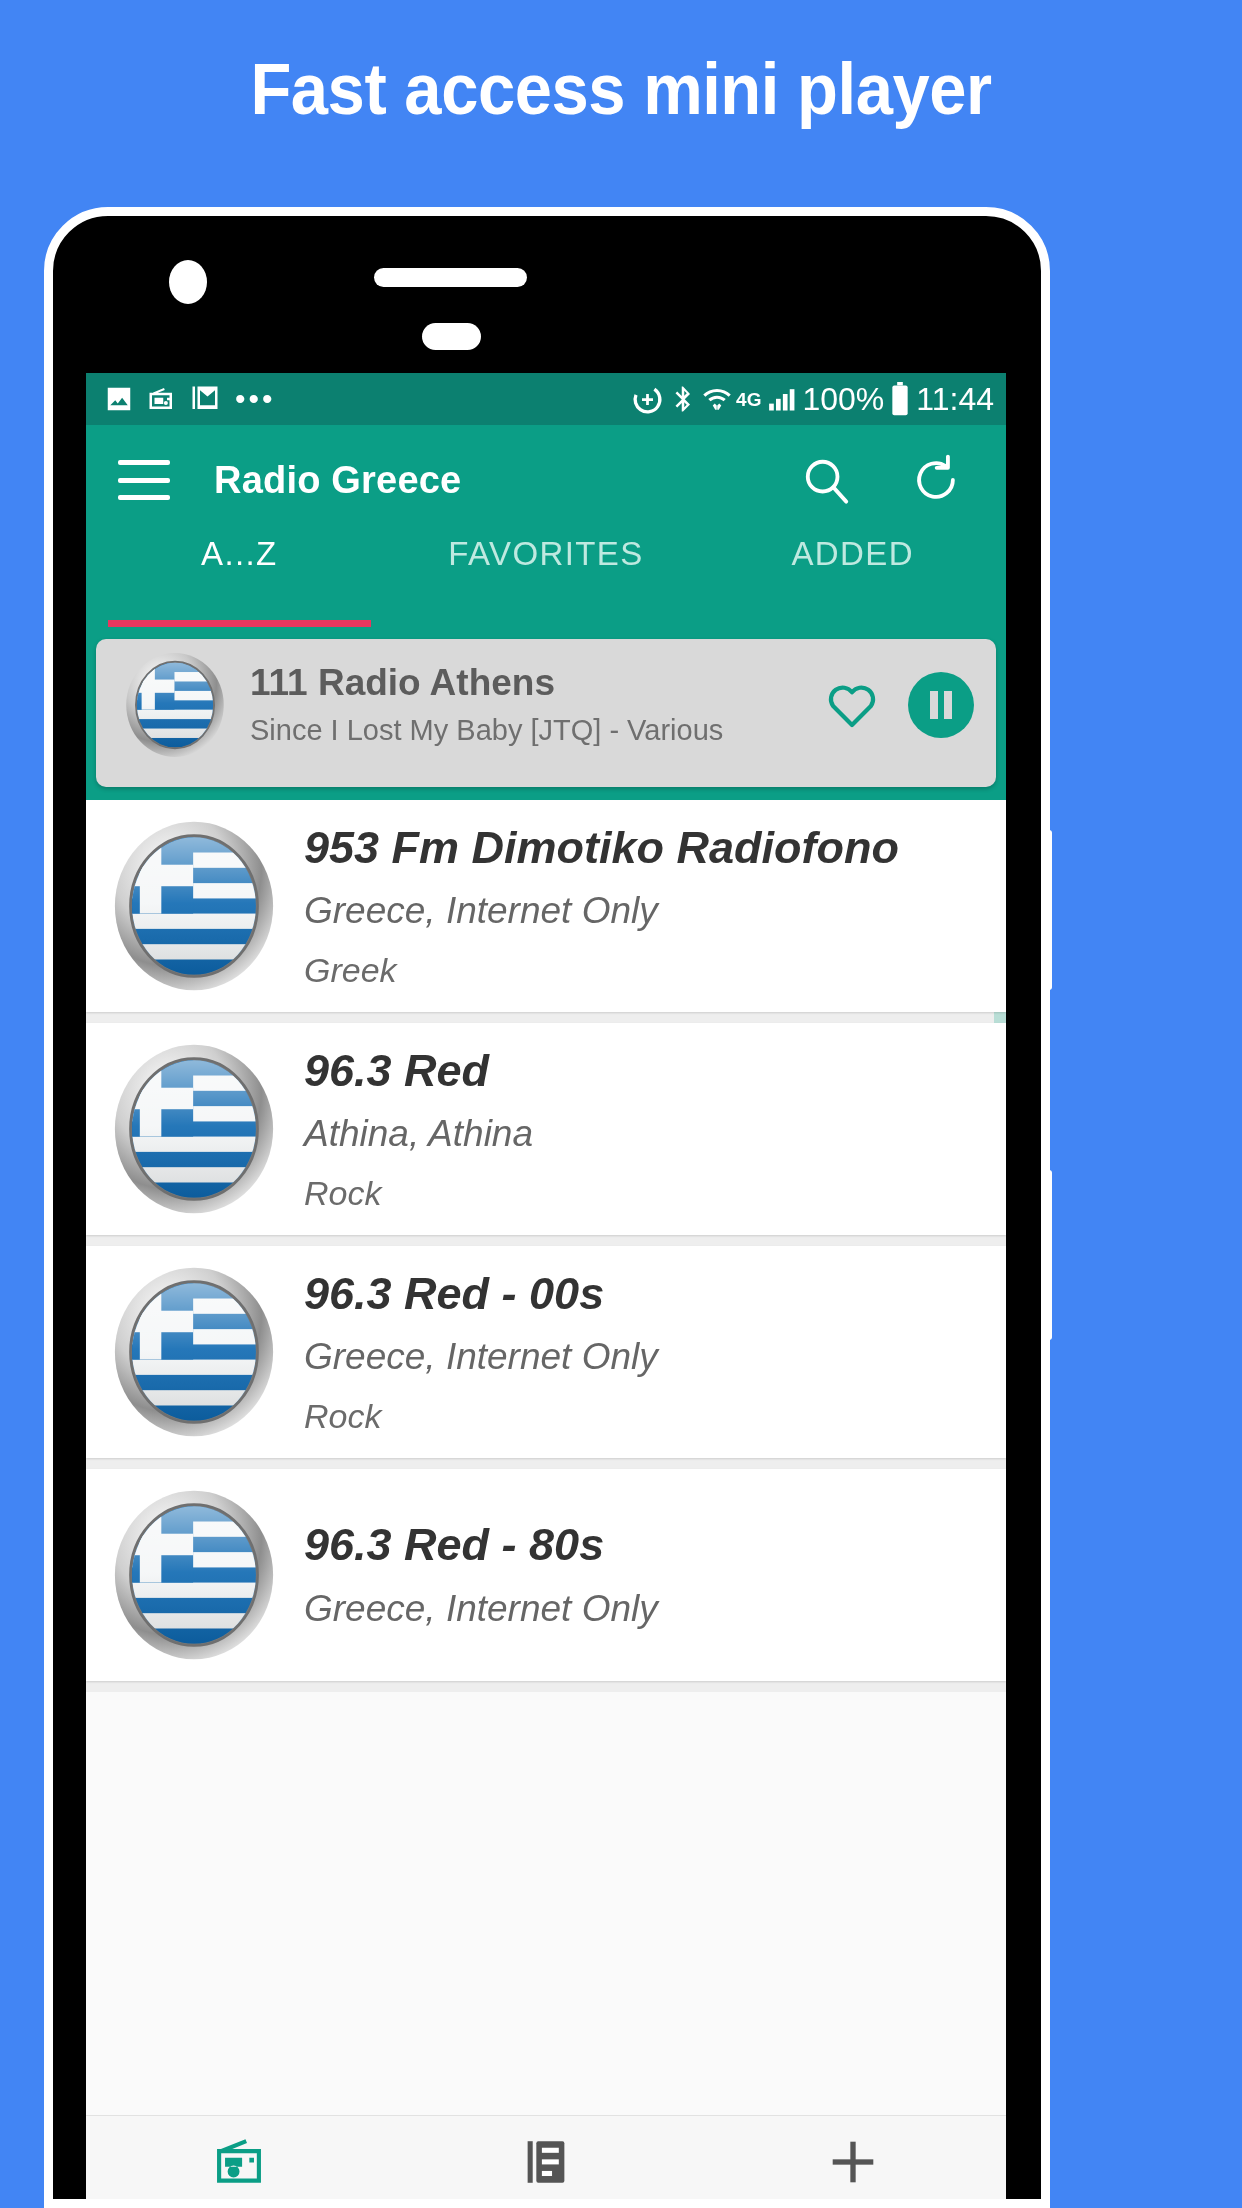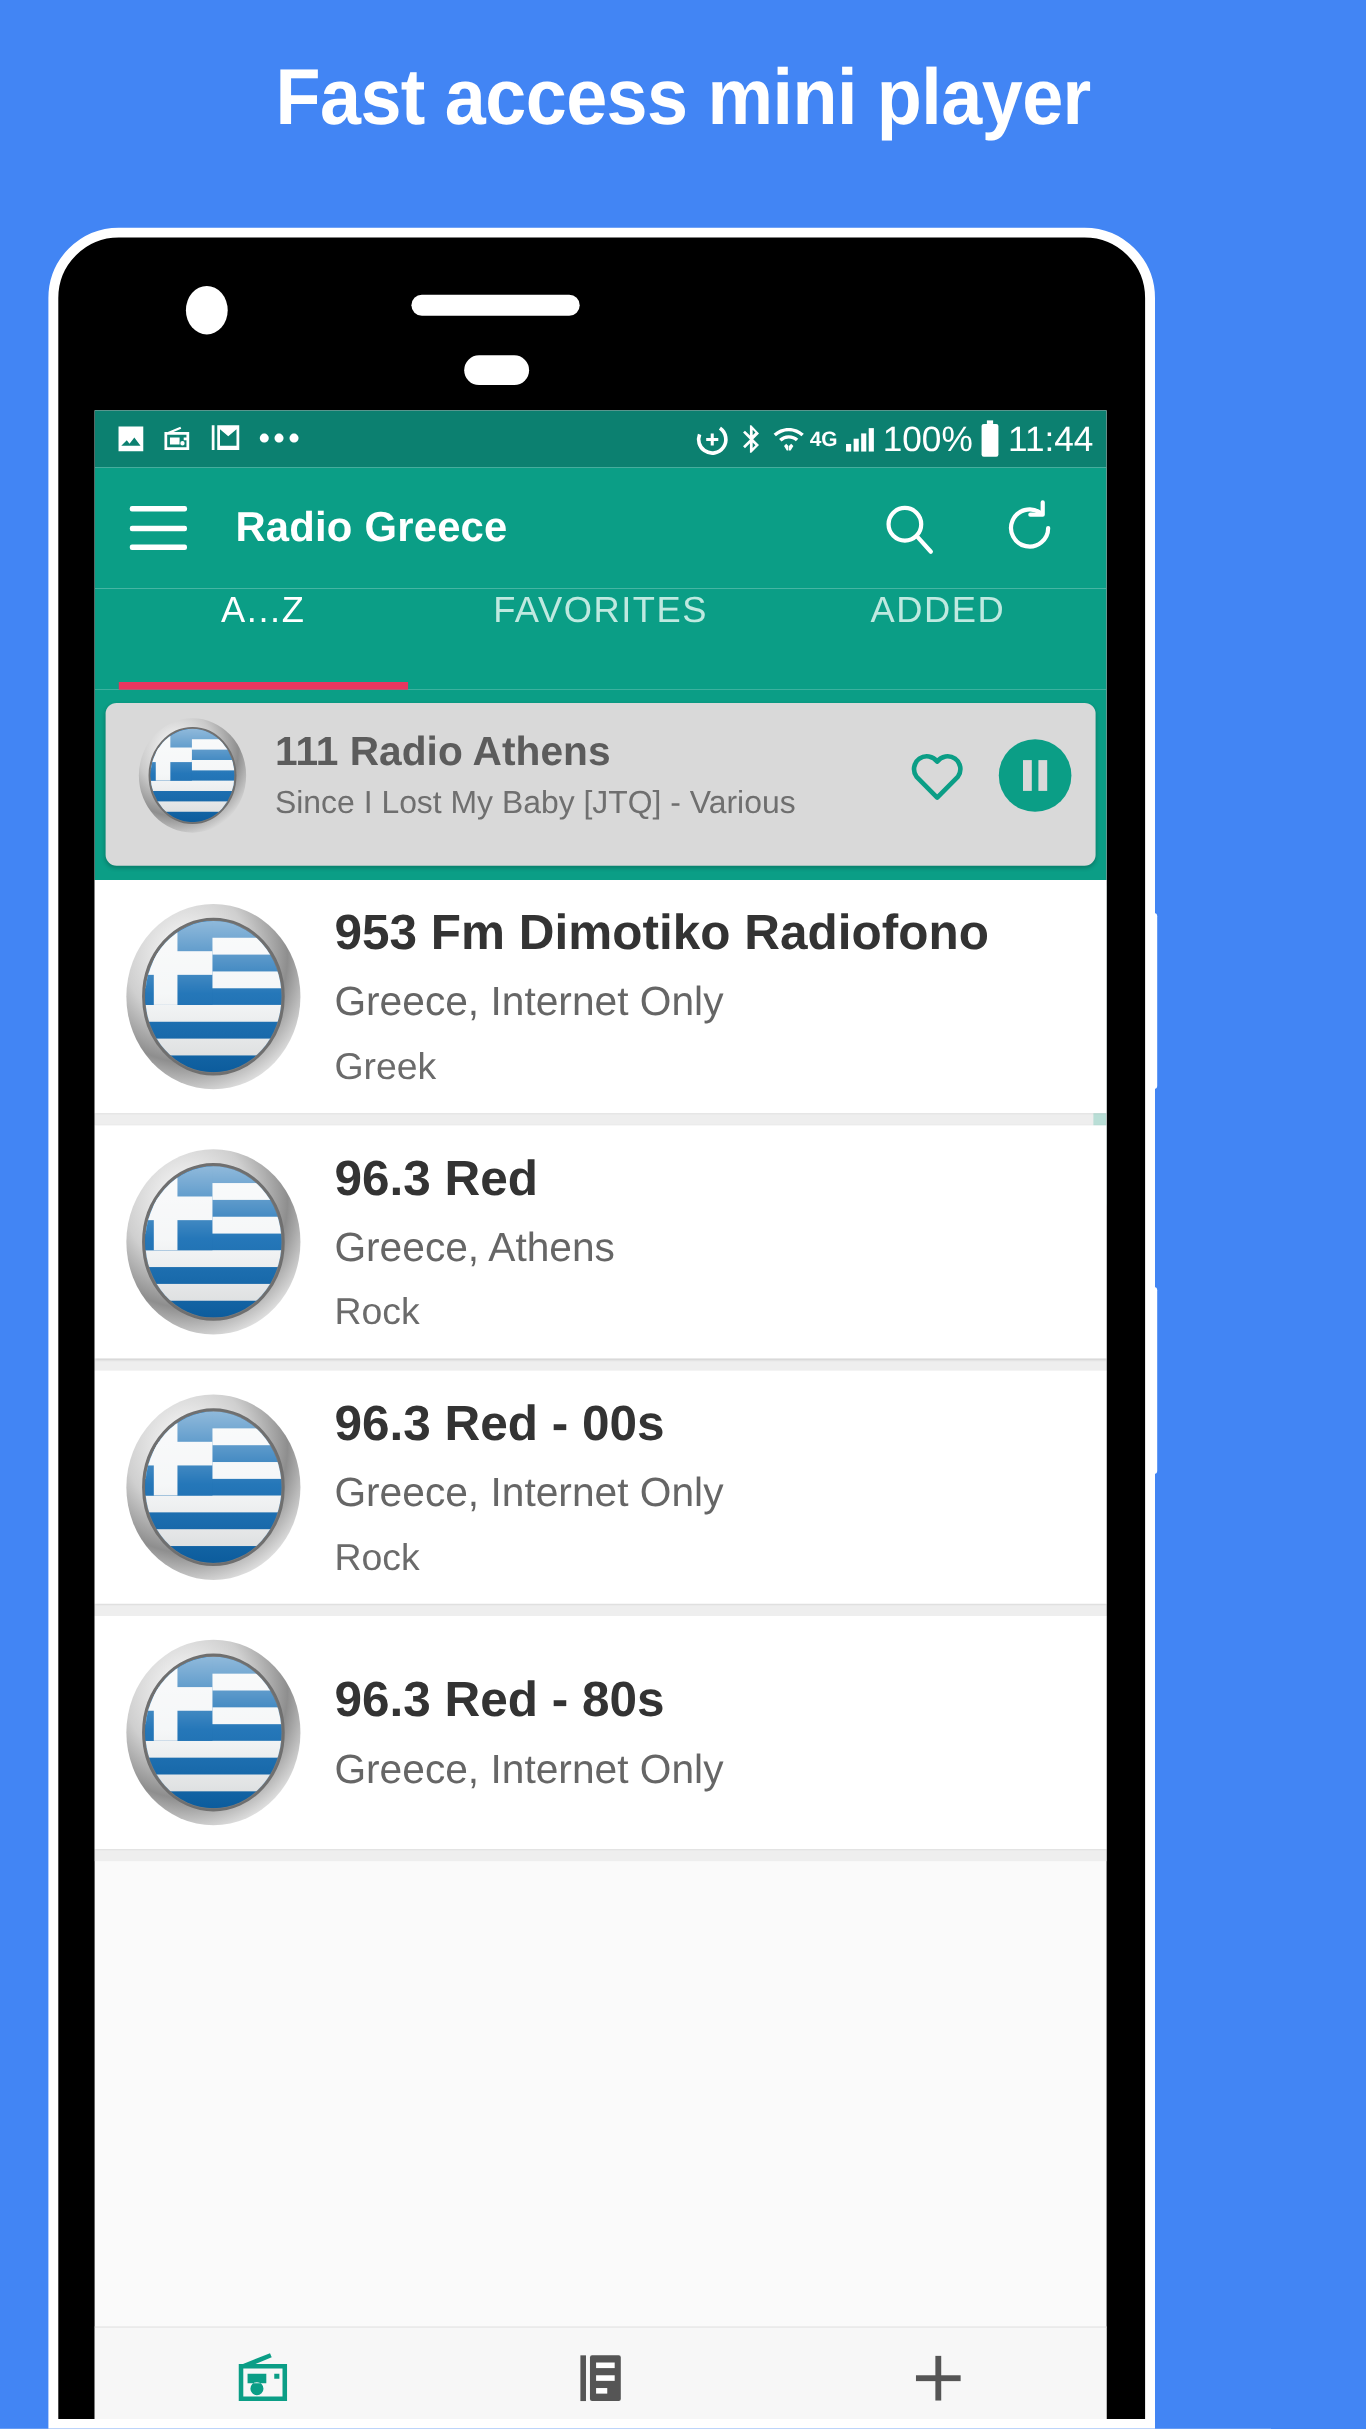--- a/index.html
+++ b/index.html
@@ -132,21 +132,21 @@
 
   
   .bottomnav{
     position:absolute;left:0;bottom:0;width:920px;height:92px;
     background:#f7f7f7;display:flex;align-items:center;
     border-top:1px solid #e2e2e2;
   }
   .bn-item{flex:1;display:flex;align-items:center;justify-content:center;cursor:pointer;}
 
   
-  .list-clip{overflow:hidden;}
+  .list-clip{overflow:hidden;font-style:italic;}
 </style>
 </head>
 <body>
 
 <div class="stage">
 
   <div class="headline">Fast access mini player</div>
 
   <div class="sidebtn b1"></div>
   <div class="sidebtn b2"></div>
@@ -353,21 +353,21 @@
               <rect x="0" y="72.2" width="100" height="8.9" fill="#f4f6f7"></rect>
               <rect x="0" y="10" width="49.5" height="44.4" fill="#0d68b1"></rect>
               <rect x="18.5" y="10" width="12.5" height="44.4" fill="#f4f6f7"></rect>
               <rect x="0" y="26" width="49.5" height="12.5" fill="#f4f6f7"></rect>
               <ellipse cx="50" cy="50" rx="37" ry="41" fill="url(#g0)"></ellipse>
             </g>
             <ellipse cx="50" cy="50" rx="37" ry="41" fill="none" stroke="#6f6f6f" stroke-width="1.4"></ellipse>
           </svg>
           <div class="card-text">
             <div class="card-title">96.3 Red</div>
-            <div class="card-loc">Greece, Athens</div>
+            <div class="card-loc">Athina, Athina</div>
             <div class="card-genre">Rock</div>
           </div>
         </div>
 
         <div class="card">
           <svg class="flag" viewBox="0 0 100 100">
             <ellipse cx="50" cy="50" rx="46" ry="49" fill="url(#b0)"></ellipse>
             <ellipse cx="50" cy="50" rx="37" ry="41" fill="#7a7a7a"></ellipse>
             <g clip-path="url(#c0)">
               <rect x="0" y="10" width="100" height="80" fill="#0d68b1"></rect>

